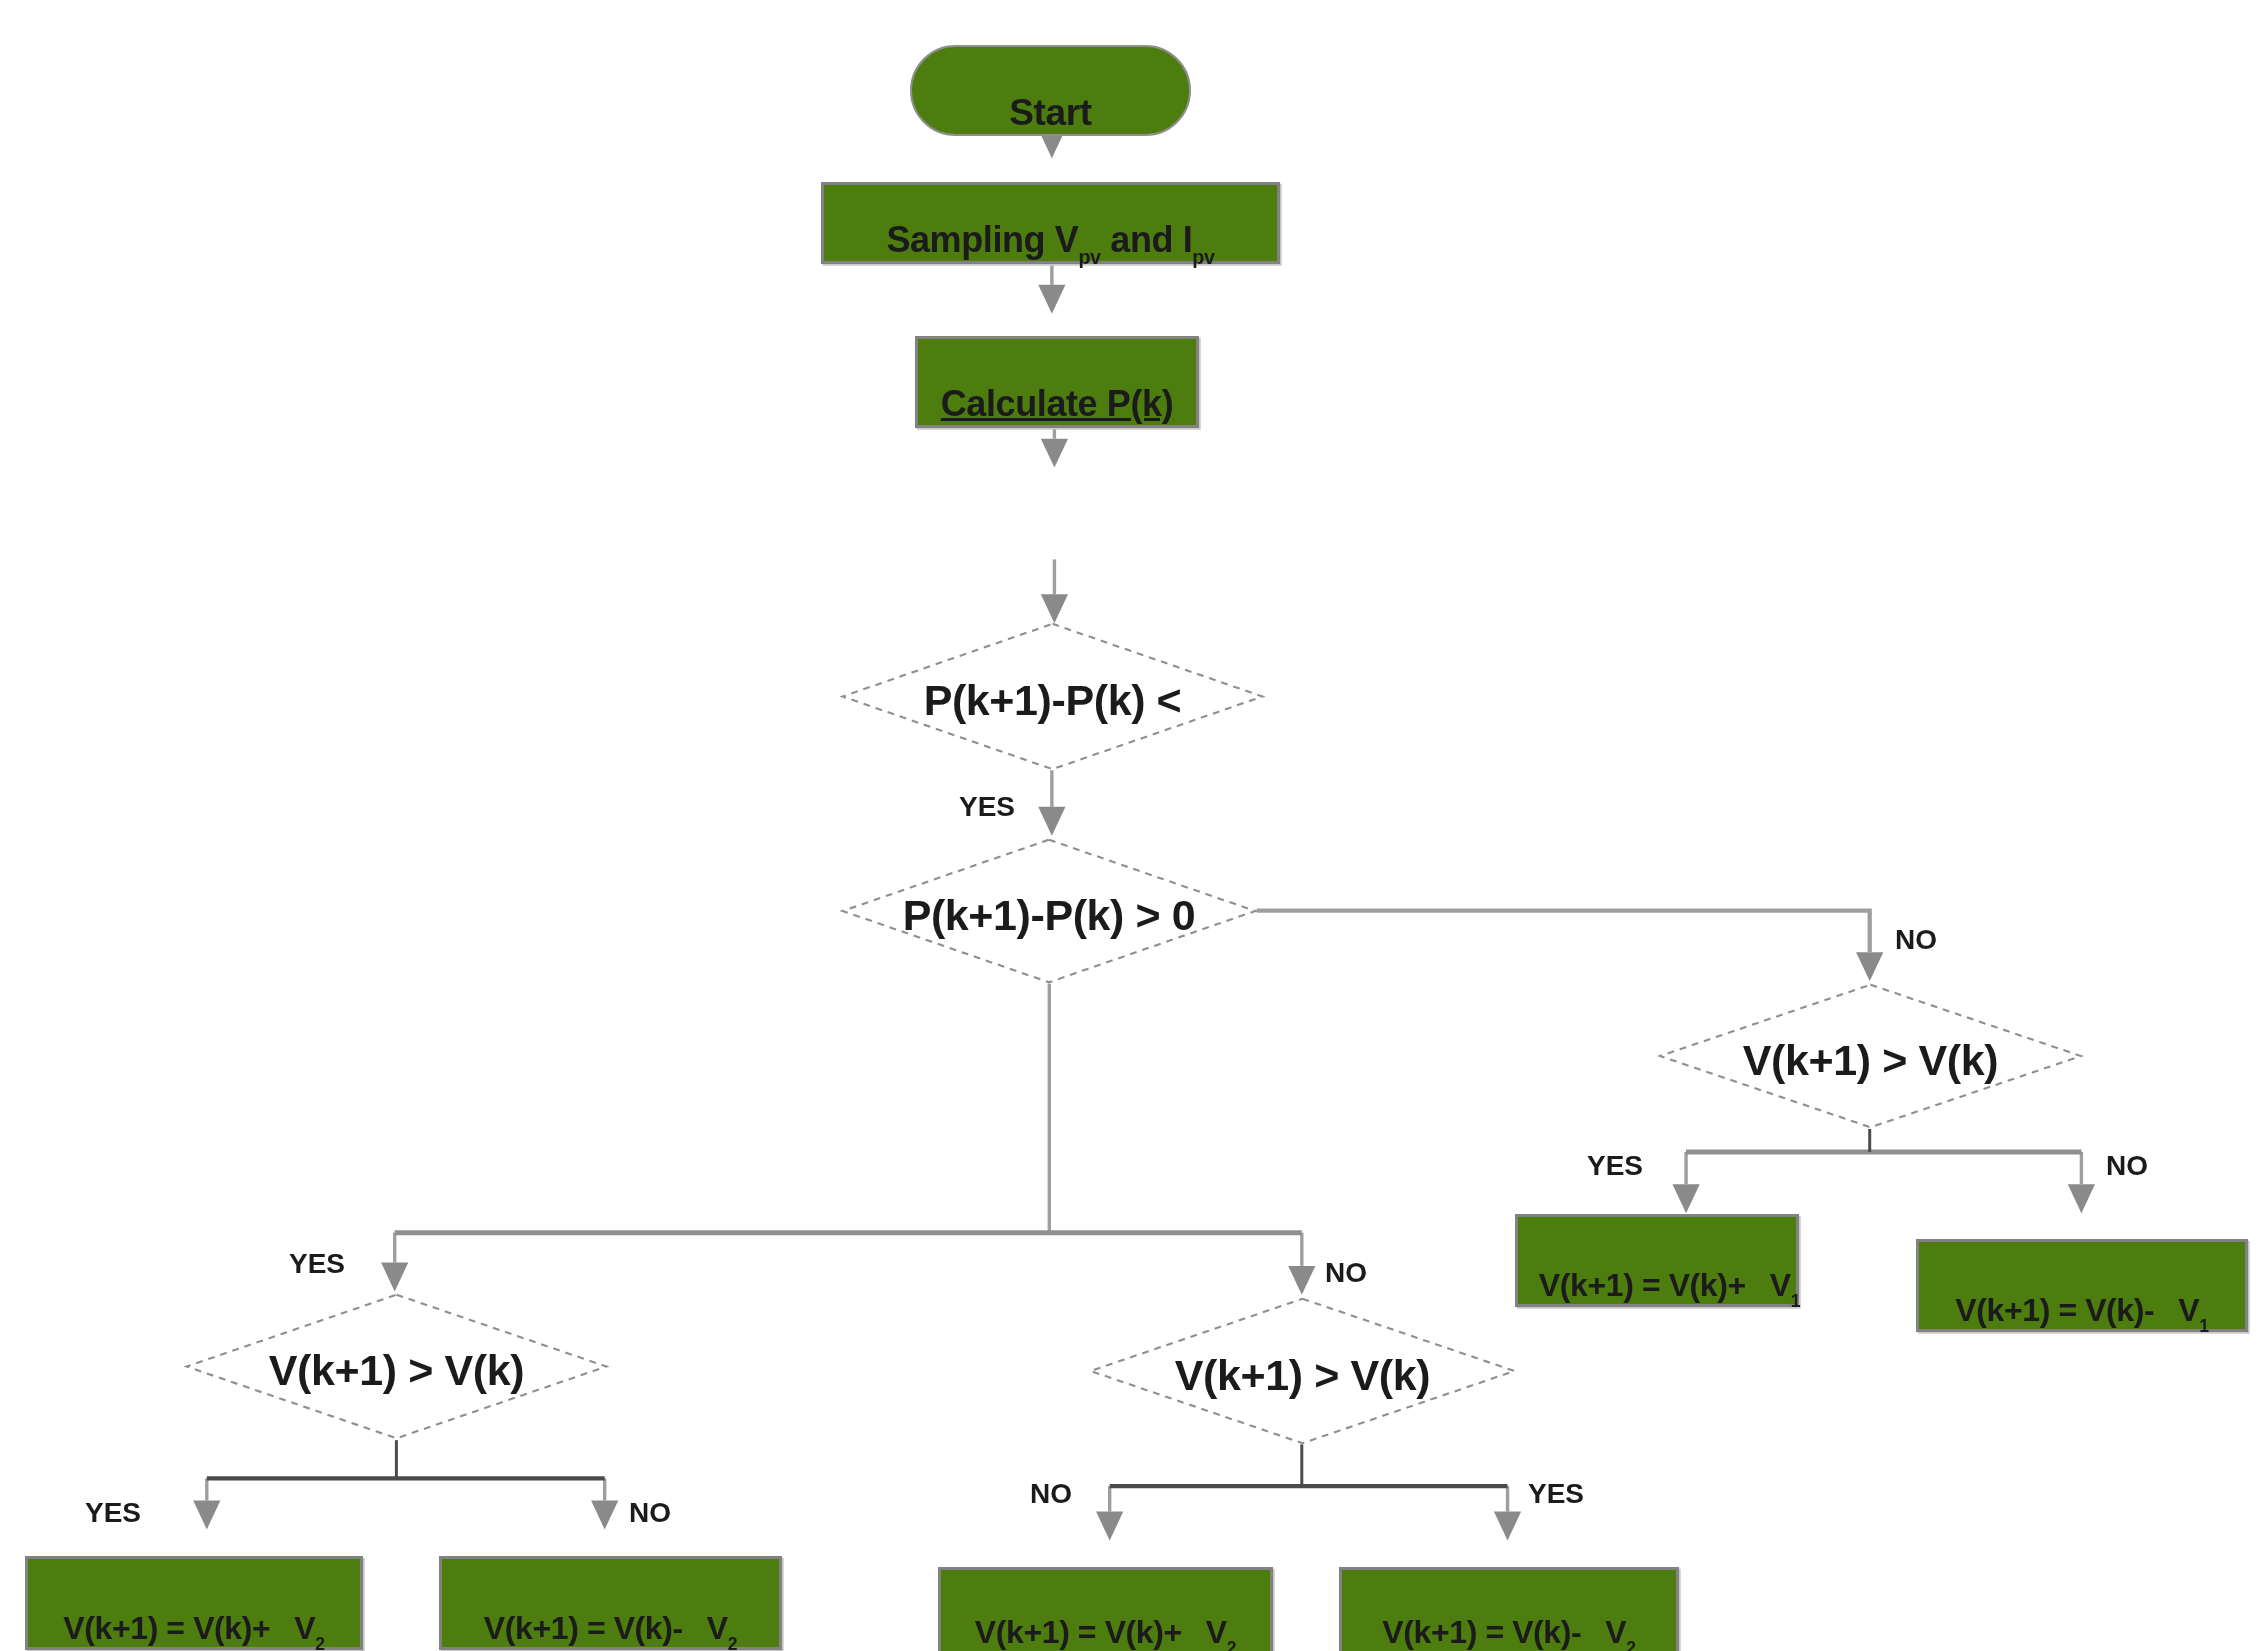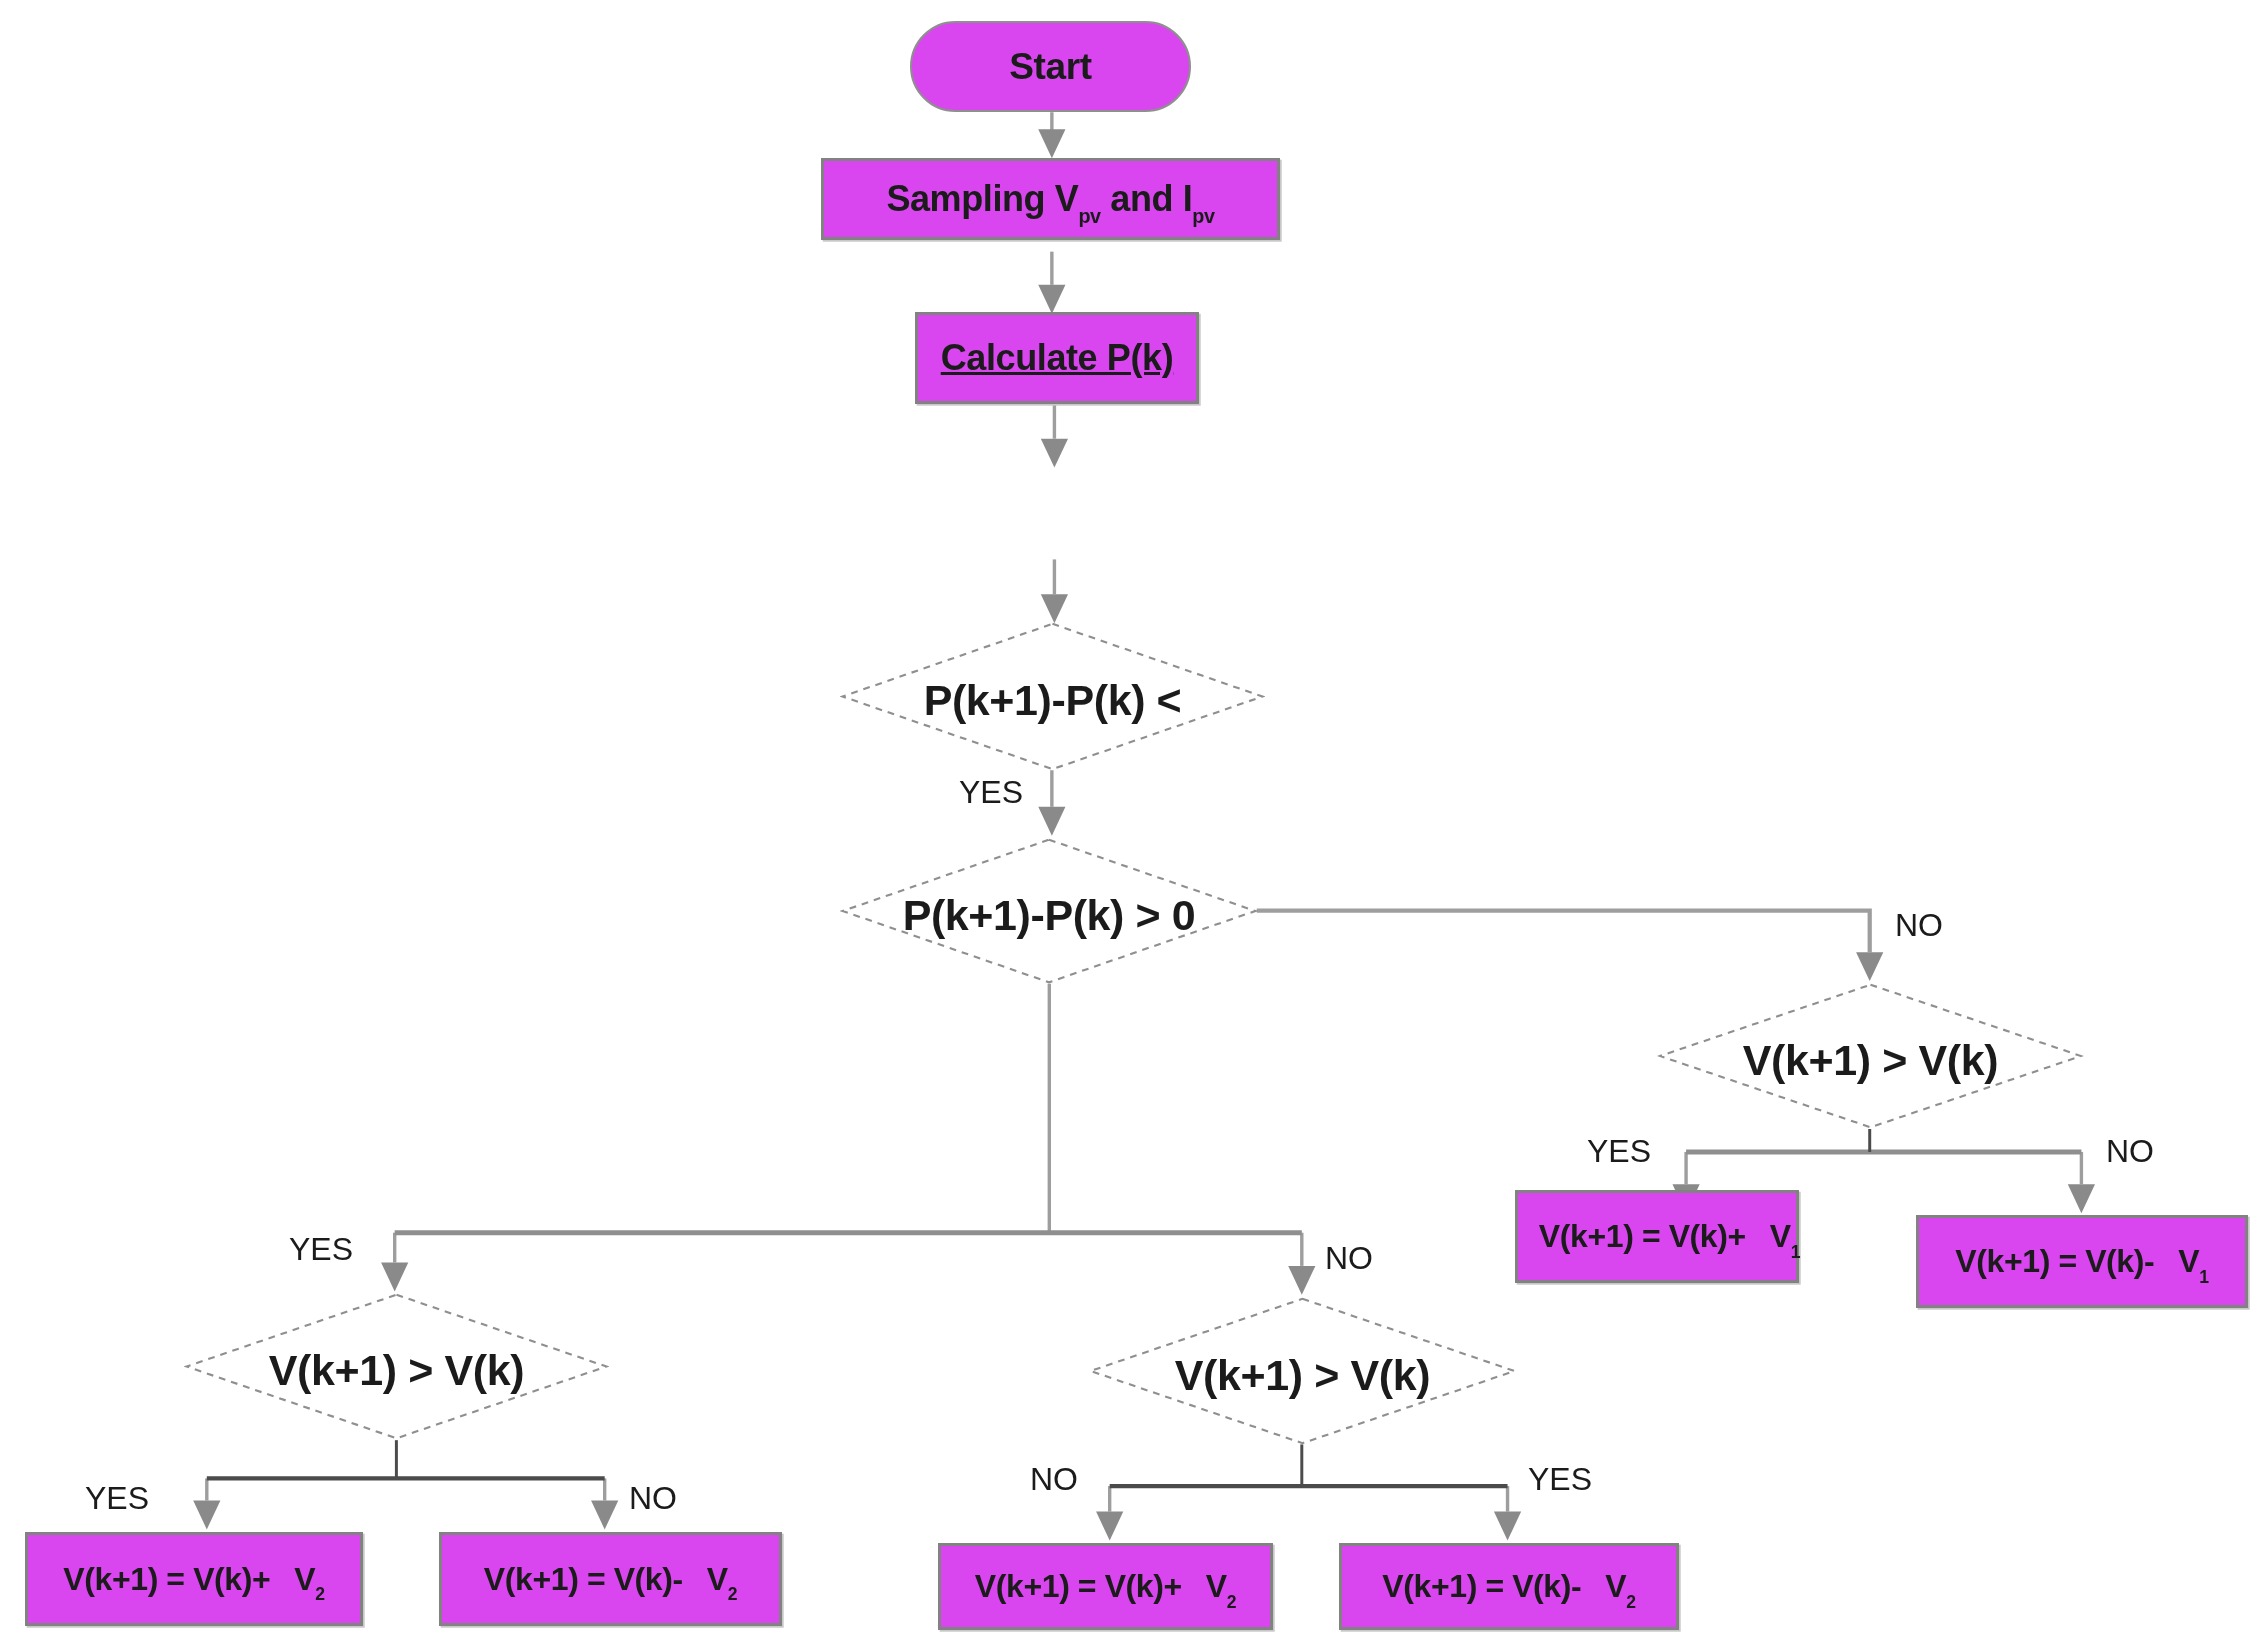--- a/index.html
+++ b/index.html
@@ -2,36 +2,36 @@
 <html style="font-size:13.6px"><head>
 <meta charset="utf-8">
 <title></title>
 <style>
   html,body{margin:0;padding:0;background:#ffffff;}
   body{width:2261px;height:1651px;position:relative;overflow:hidden;
        font-family:"Liberation Sans",sans-serif;color:#1b1b1b;}
   #canvas{position:absolute;left:0;top:0;width:2261px;height:1651px;background:#ffffff;}
   #wires{position:absolute;left:0;top:0;width:2261px;height:1651px;}
 
-  .node-box{position:absolute;background:#d946ef;border:3.4px solid #828282;
-            box-sizing:border-box;display:flex;align-items:center;justify-content:center;
+  .node-box{position:absolute;background:#4d7c0f;border:3.4px solid #828282;
+            box-sizing:border-box;display:flex;align-items:flex-end;justify-content:center;
             font-weight:bold;font-size:36px;letter-spacing:-0.4px;white-space:nowrap;
-            box-shadow:1.7px 1.7px 0 0 #c8c8c8;}
+            box-shadow:1.7px 1.7px 0 0 #c8c8c8;margin-top:24px;}
   .oval{border:2.6px solid #8f8f8f;border-radius:60px;font-size:37px;box-shadow:none;}
   .result{font-size:32px;}
   .result .gap{margin-left:24px;}
   sub{font-size:0.55em;font-weight:bold;position:relative;top:0.18em;line-height:0;}
 
   .diamond-wrap{position:absolute;}
   .diamond-wrap svg{position:absolute;left:0;top:0;display:block;}
   .diamond-label{position:absolute;left:0;top:4px;width:100%;height:100%;
                  display:flex;align-items:center;justify-content:center;
                  font-weight:bold;font-size:43px;letter-spacing:-0.4px;white-space:nowrap;}
 
-  .edge-label{position:absolute;font-weight:normal;font-size:32px;letter-spacing:0;}
+  .edge-label{position:absolute;font-weight:bold;font-size:28px;letter-spacing:0;margin-top:17px;}
 
   .calc-eq .eq{margin-left:22px;}
   .calc-eq .ivar{margin-left:44px;}
 </style>
 </head>
 <body>
 
 <div id="canvas">
 
   <svg id="wires" width="2261" height="1651" viewBox="0 0 2659 1942">

